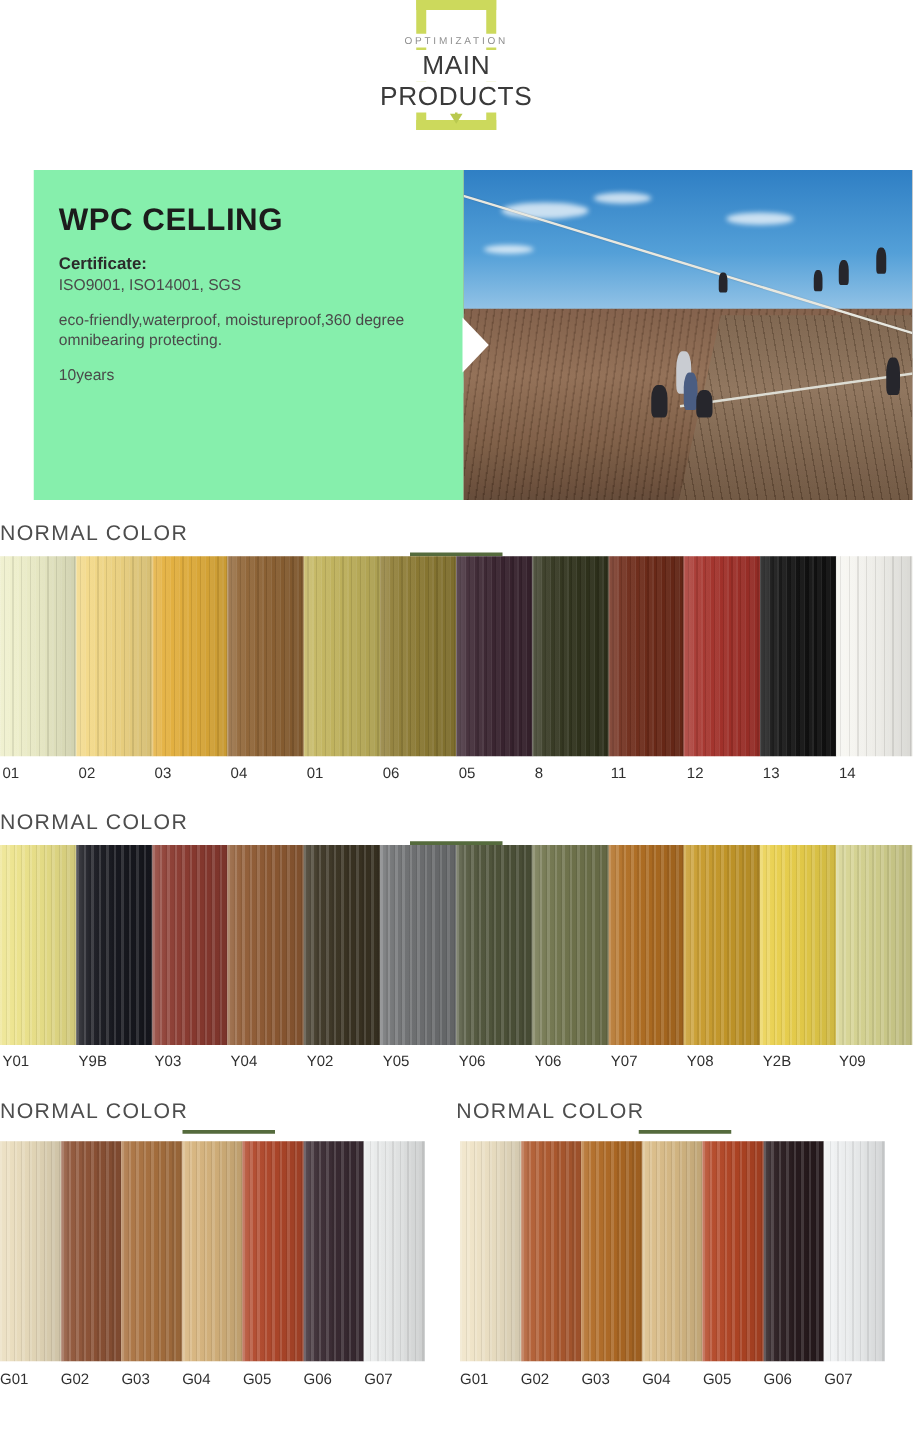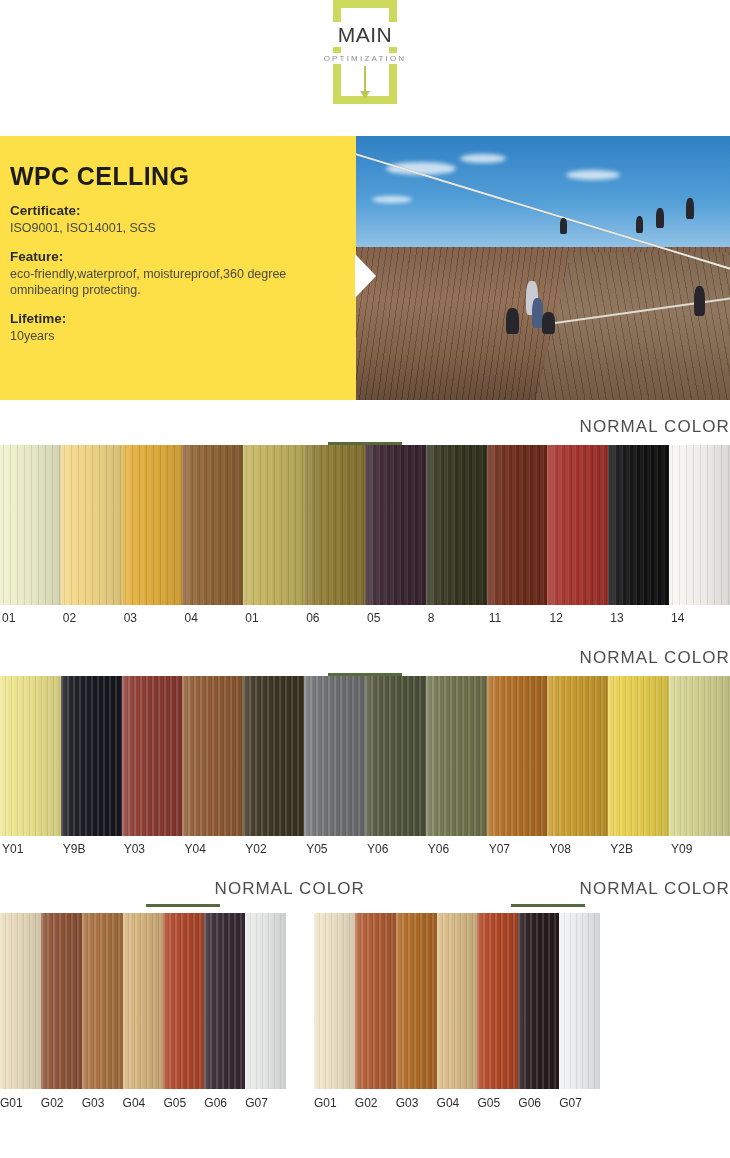--- a/index.html
+++ b/index.html
@@ -92,23 +92,24 @@
 
   
   .hero {
     position: relative;
     height: 264px;
     display: flex;
     background: #ffffff;
   }
   .hero-info {
     width: 356px;
-    background: #fde047;
-    padding: 26px 16px 0 10px;
+    background: #86efac;
+    padding: 26px 16px 0 20px;
     position: relative;
+    margin-left: 27px;
   }
   .hero-info::after {
     content: "";
     position: absolute;
     right: -20px;
     top: 118px;
     border-top: 22px solid transparent;
     border-bottom: 22px solid transparent;
     border-left: 21px solid #ffffff;
     z-index: 5;
@@ -215,21 +216,21 @@
   .person {
     position: absolute;
     background: #26262c;
     border-radius: 40% 40% 20% 20%;
   }
   .person.light { background: #c9ccd2; }
   .person.blue  { background: #4a5d82; }
 
   
   .section-head {
-    text-align: right;
+    text-align: left;
     padding-top: 16px;
   }
   .section-head .sh-text {
     font-size: 17px;
     color: #4d4d4d;
     letter-spacing: 1.1px;
     line-height: 22px;
   }
   .section-head .sh-rule {
     width: 74px;
@@ -290,21 +291,21 @@
 
   
   .bottom-heads {
     display: flex;
     width: 730px;
   }
   .bottom-heads > div { flex: 1 1 0; }
 
   .bottom-row {
     display: flex;
-    width: 600px;
+    width: 730px;
     gap: 22px;
     padding-top: 6px;
   }
   .panel { width: 340px; }
   .panel.right { margin-left: 6px; }
   .panel-strip {
     display: flex;
     height: 176px;
     background: #ffffff;
   }
@@ -320,36 +321,35 @@
     color: #2f2f2f;
   }
 </style>
 </head>
 <body>
 
 <div class="header">
   <div class="header-mark"></div>
   <div class="header-arrow"></div>
   <div class="header-text">
+    <div><span class="header-kicker">OPTIMIZATION</span></div>
     <div><span class="header-title-1">MAIN</span></div>
-    <div><span class="header-kicker">OPTIMIZATION</span></div>
+    <div><span class="header-title-2">PRODUCTS</span></div>
   </div>
 </div>
 
 <div class="hero">
   <div class="hero-info">
     <div class="prod-title">WPC CELLING</div>
 
     <div class="spec-label">Certificate:</div>
     <div class="spec-value">ISO9001, ISO14001, SGS</div>
 
-    <div class="spec-label">Feature:</div>
     <div class="spec-value">eco-friendly,waterproof, moistureproof,360 degree omnibearing protecting.</div>
 
-    <div class="spec-label">Lifetime:</div>
     <div class="spec-value">10years</div>
   </div>
 
   <div class="hero-photo">
     <div class="ph-sky"></div>
     <div class="cloud" style="left:30px; top:26px; width:70px; height:13px;"></div>
     <div class="cloud" style="left:104px; top:18px; width:46px; height:9px;"></div>
     <div class="cloud" style="left:210px; top:34px; width:54px; height:10px;"></div>
     <div class="cloud" style="left:16px; top:60px; width:40px; height:7px;"></div>
 

